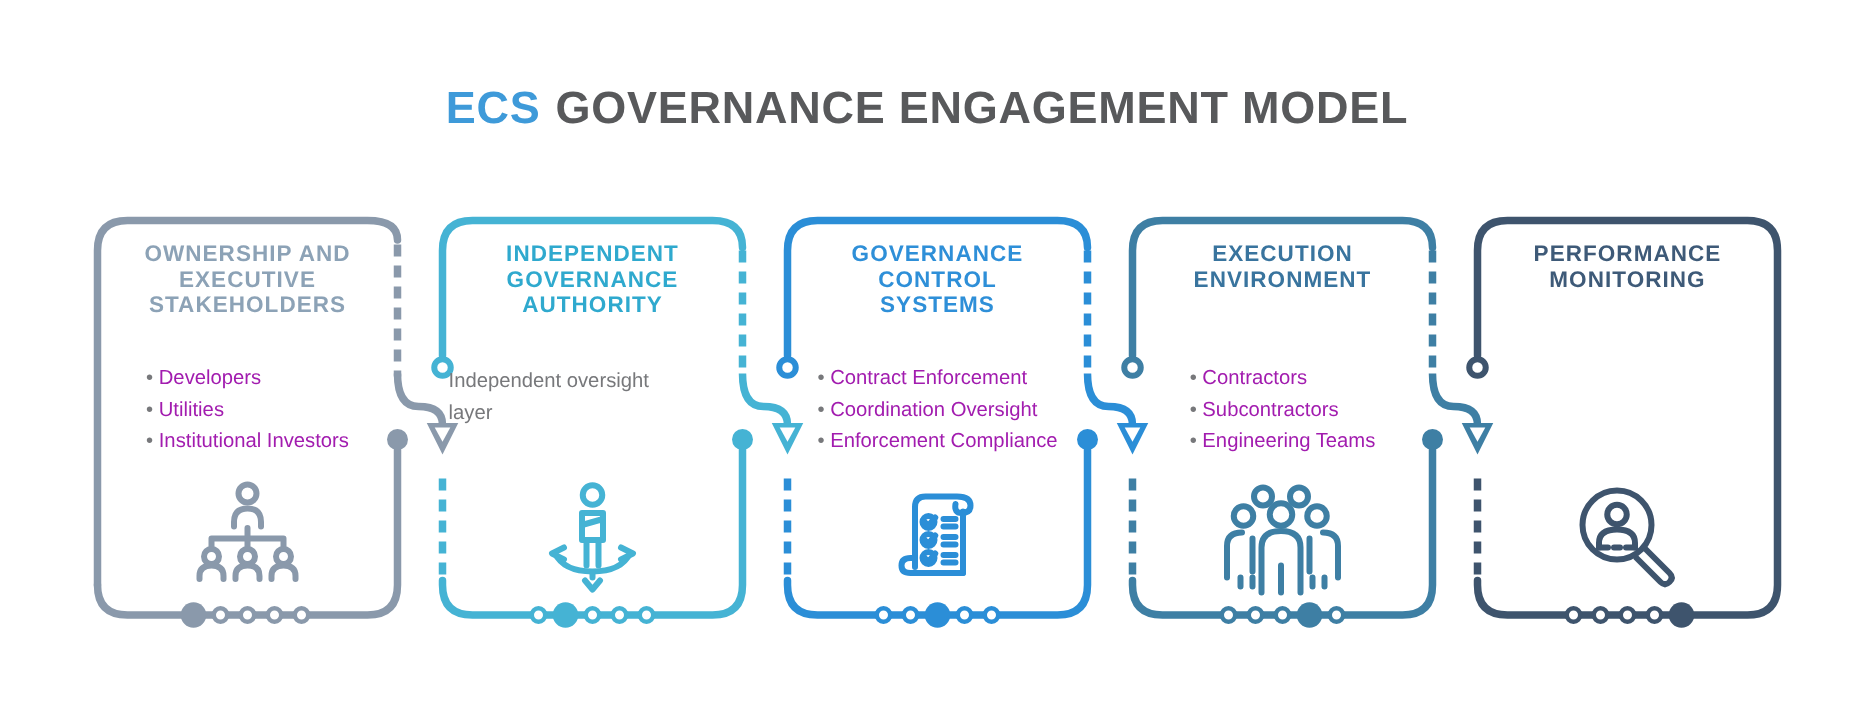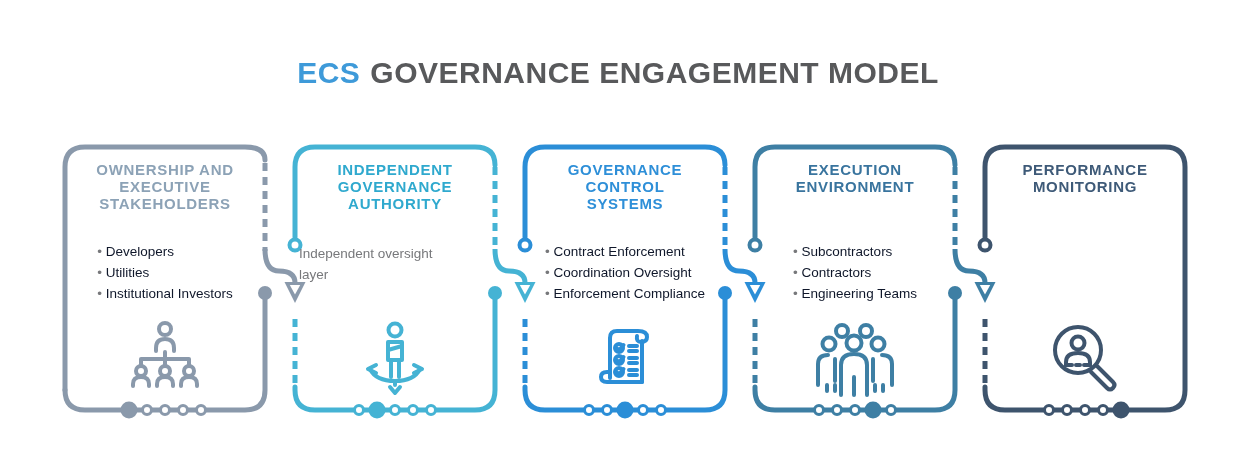--- a/index.html
+++ b/index.html
@@ -21,21 +21,21 @@
   .dotr{fill:#ffffff;stroke:var(--accent);stroke-width:3;}
   .dota{fill:var(--accent);}
   .card-title{
     position:absolute;top:14px;left:8px;right:8px;margin:0;text-align:center;
     font-size:15px;line-height:17px;font-weight:bold;letter-spacing:0.7px;
     white-space:pre-line;color:var(--title);
   }
   .card-list{
     position:absolute;top:94px;left:0;right:0;margin:0;padding:0;list-style:none;
     display:table;margin:0 auto;top:94px;
-    font-size:13.5px;line-height:21px;color:#0f172a;text-align:left;
+    font-size:13.5px;line-height:21px;color:#a21caf;text-align:left;
   }
   .card-list li::before{content:"\2022\00a0";color:#77787B;}
   .card-note{
     position:absolute;top:96px;left:4px;right:4px;margin:0;text-align:left;
     font-size:13.5px;line-height:21px;color:#77787B;white-space:pre-line;
   }
   .card-icon{position:absolute;left:0;right:0;top:174px;display:flex;justify-content:center;}
   .card-icon svg{overflow:visible;}
   .ic{fill:none;stroke:var(--accent);stroke-width:4;stroke-linecap:round;stroke-linejoin:round;}
   .connector{position:absolute;top:245px;width:50px;height:65px;overflow:visible;}
@@ -193,22 +193,22 @@
       <circle class="dotr" cx="64" cy="263" r="4.5"></circle>
       <circle class="dotr" cx="82" cy="263" r="4.5"></circle>
       <circle class="dotr" cx="100" cy="263" r="4.5"></circle>
       <circle class="dota" cx="118" cy="263" r="8.5"></circle>
       <circle class="dotr" cx="136" cy="263" r="4.5"></circle>
     </g>
   </svg>
   <h3 class="card-title">EXECUTION
 ENVIRONMENT</h3>
   <ul class="card-list">
+    <li><span>Contractors</span></li>
     <li><span>Subcontractors</span></li>
-    <li><span>Contractors</span></li>
     <li><span>Engineering Teams</span></li>
   </ul>
   <div class="card-icon">
     <svg width="84" height="76" viewBox="0 0 84 76">
       <circle class="ic" cx="29" cy="10" r="6"></circle>
       <circle class="ic" cx="53" cy="10" r="6"></circle>
       <circle class="ic" cx="16" cy="23" r="6.5"></circle>
       <circle class="ic" cx="41" cy="22" r="7.5"></circle>
       <circle class="ic" cx="65" cy="23" r="6.5"></circle>
       <path class="ic" d="M5,64 V43 Q5,34 15,34"></path>

